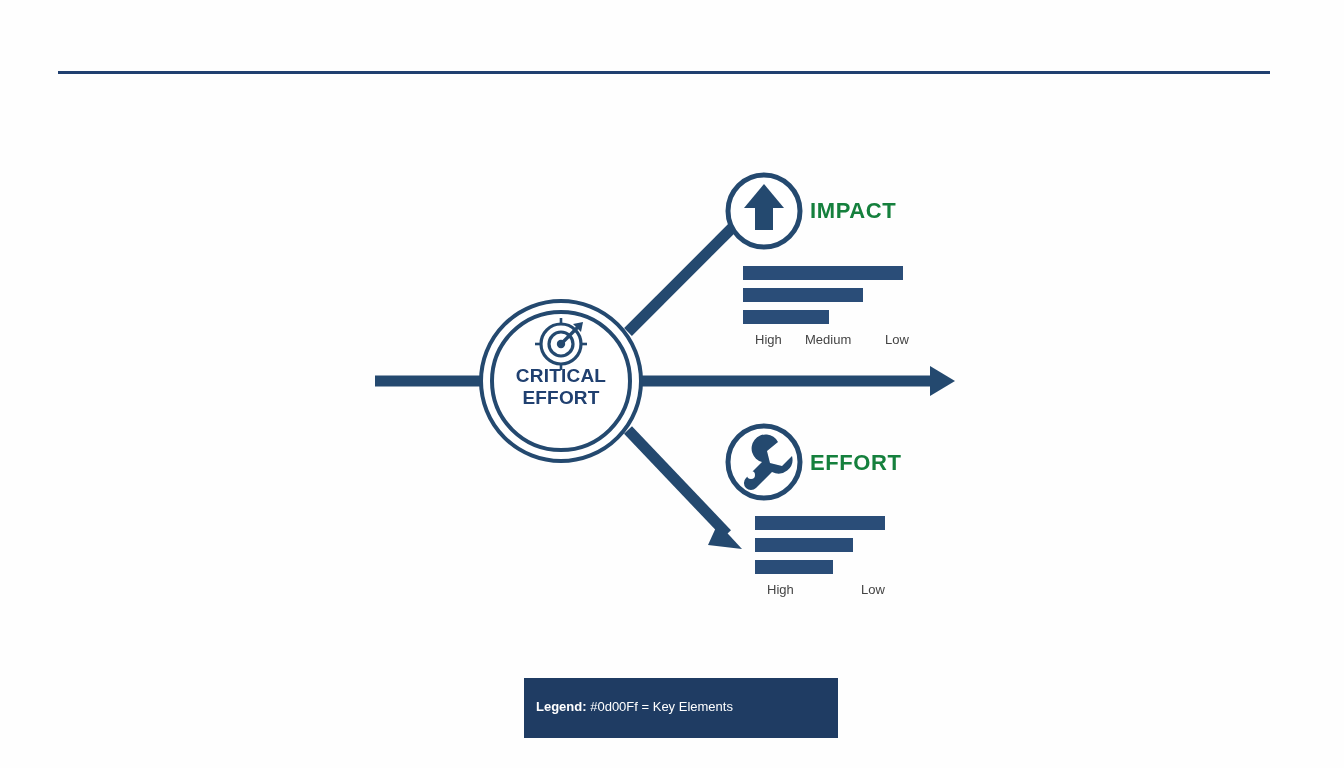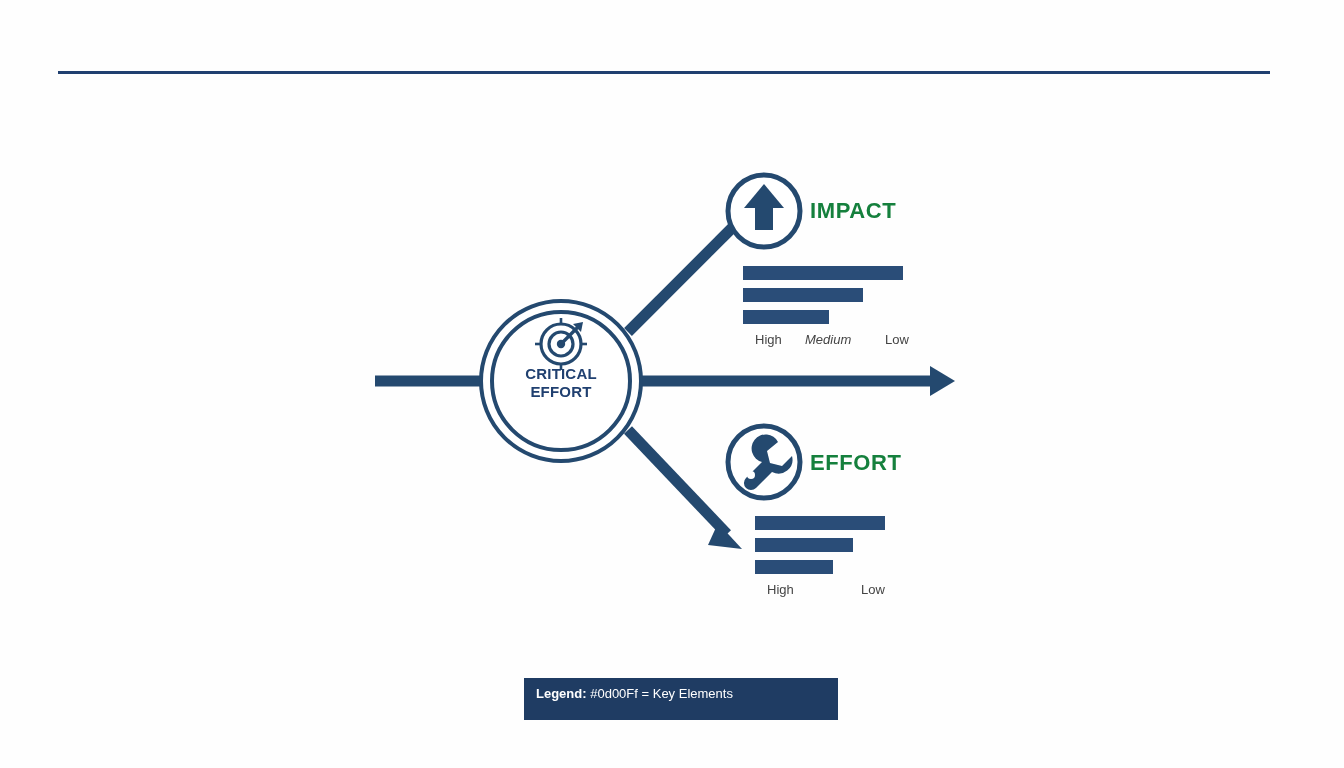--- a/index.html
+++ b/index.html
@@ -56,21 +56,21 @@
   }
 
   
   .center-label {
     position: absolute;
     left: 480px;
     top: 365px;
     width: 162px;
     text-align: center;
     color: #204070;
-    font-size: 15px;
+    font-size: 19px;
     font-weight: bold;
     line-height: 1.17;
     letter-spacing: 0.2px;
   }
 
   
   .branch-heading {
     position: absolute;
     font-size: 22px;
     font-weight: bold;
@@ -107,24 +107,24 @@
     color: #444444;
     white-space: nowrap;
   }
 
   
   #legend-box {
     position: absolute;
     left: 524px;
     top: 678px;
     width: 314px;
-    height: 42px;
+    height: 60px;
     background: #1f3c63;
     box-sizing: border-box;
-    padding: 6px 12px 0 12px;
+    padding: 19px 12px 0 12px;
   }
   .legend-line {
     color: #ffffff;
     font-size: 13px;
     line-height: 19px;
     white-space: nowrap;
   }
   .legend-line .lg-strong { font-weight: bold; }
 </style>
 </head>
@@ -181,21 +181,21 @@
 
   <div id="impact-heading" class="branch-heading">IMPACT</div>
   <div id="effort-heading" class="branch-heading">EFFORT</div>
 
   <div id="impact-bars" class="bargroup">
     <div class="bar" style="width:160px;"></div>
     <div class="bar" style="width:120px;"></div>
     <div class="bar" style="width:86px;"></div>
     <div class="bar-axis">
       <span style="left:12px;">High</span>
-      <span style="left:62px;font-style:italic;">Medium</span>
+      <span style="left:62px;">Medium</span>
       <span style="left:142px;">Low</span>
     </div>
   </div>
 
   <div id="effort-bars" class="bargroup">
     <div class="bar" style="width:130px;"></div>
     <div class="bar" style="width:98px;"></div>
     <div class="bar" style="width:78px;"></div>
     <div class="bar-axis">
       <span style="left:12px;">High</span>

